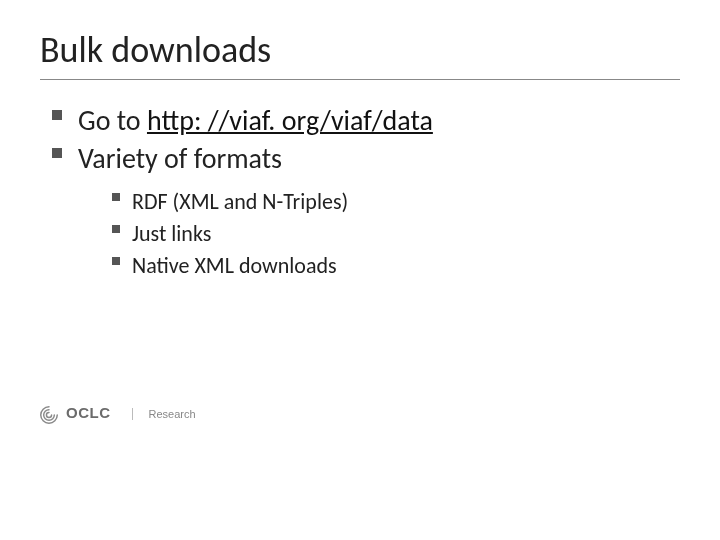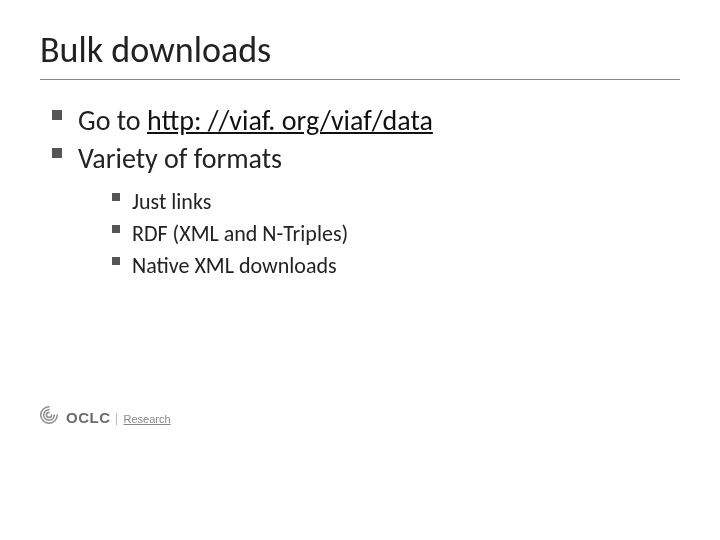--- a/index.html
+++ b/index.html
@@ -70,21 +70,21 @@
   .link {
     text-decoration: underline;
     color: #111;
     margin-top: 25px;
   }
   .footer-logo {
     position: absolute;
     left: 38px;
     bottom: 26px;
     display: flex;
-    align-items: flex-end;
+    align-items: flex-start;
     gap: 6px;
     color: #6b6b6b;
   }
   .footer-logo svg {
     display: block;
   }
   .footer-text {
     display: flex;
     align-items: baseline;
     gap: 3px;
@@ -93,48 +93,47 @@
   .oclc {
     font-weight: 700;
     font-size: 15px;
     letter-spacing: 0.5px;
     color: #6b6b6b;
   }
   .research {
     font-size: 11px;
     color: #888;
     border-left: 1px solid #bbb;
-    padding-left: 7px;
-    margin-left: 2px;
-    text-decoration: underline;
+    padding-left: 16px;
+    margin-left: 18px;
   }
 </style>
 </head>
 <body>
 
 <div class="slide">
 
   <h1 class="title">Bulk downloads</h1>
 
   <ul class="top">
     <li>
       <span class="bullet"></span>
       <span>Go to </span><span class="link">http: //viaf. org/viaf/data</span>
     </li>
     <li>
       <span class="bullet"></span>
       <span>Variety of formats</span>
       <ul class="sub">
         <li>
           <span class="bullet"></span>
-          <span>Just links</span>
+          <span>RDF (XML and N-Triples)</span>
         </li>
         <li>
           <span class="bullet"></span>
-          <span>RDF (XML and N-Triples)</span>
+          <span>Just links</span>
         </li>
         <li>
           <span class="bullet"></span>
         </li>
         <li>
           <span class="bullet"></span>
           <span>Native XML downloads</span>
         </li>
       </ul>
     </li>

